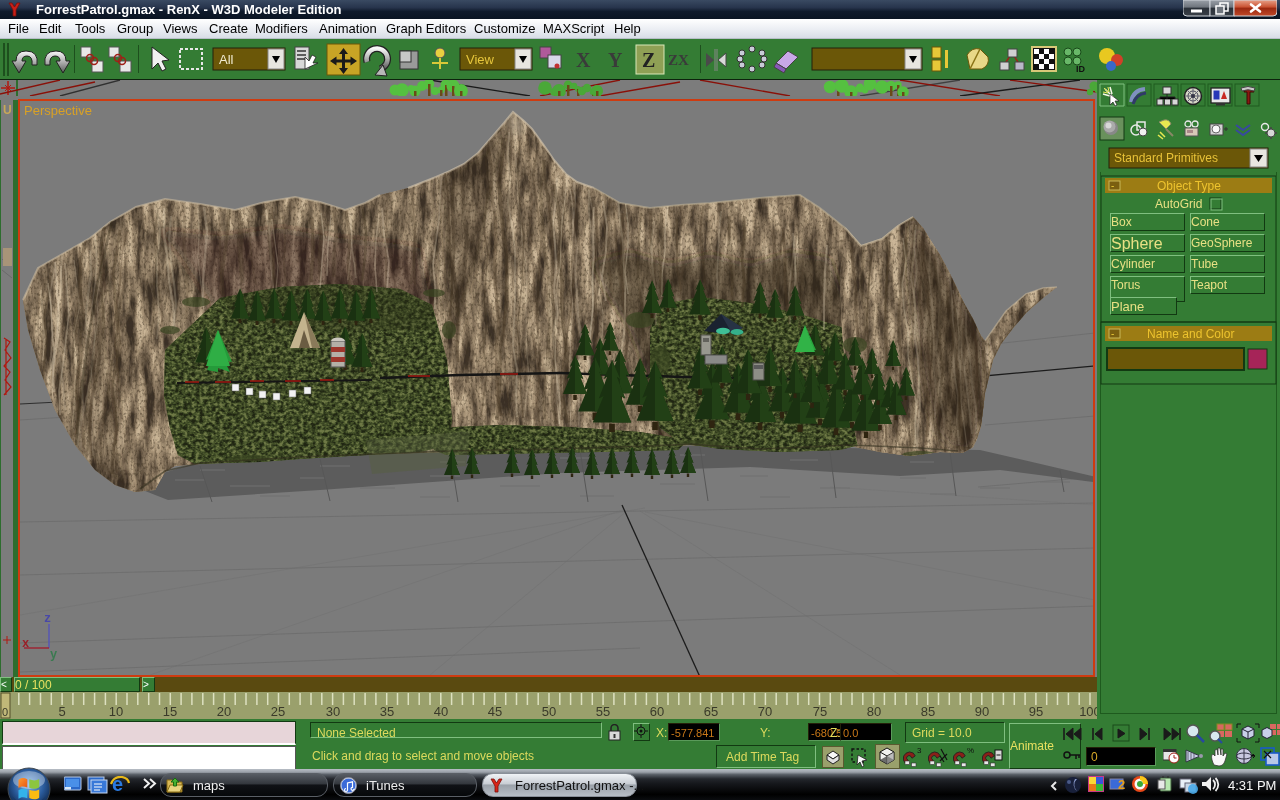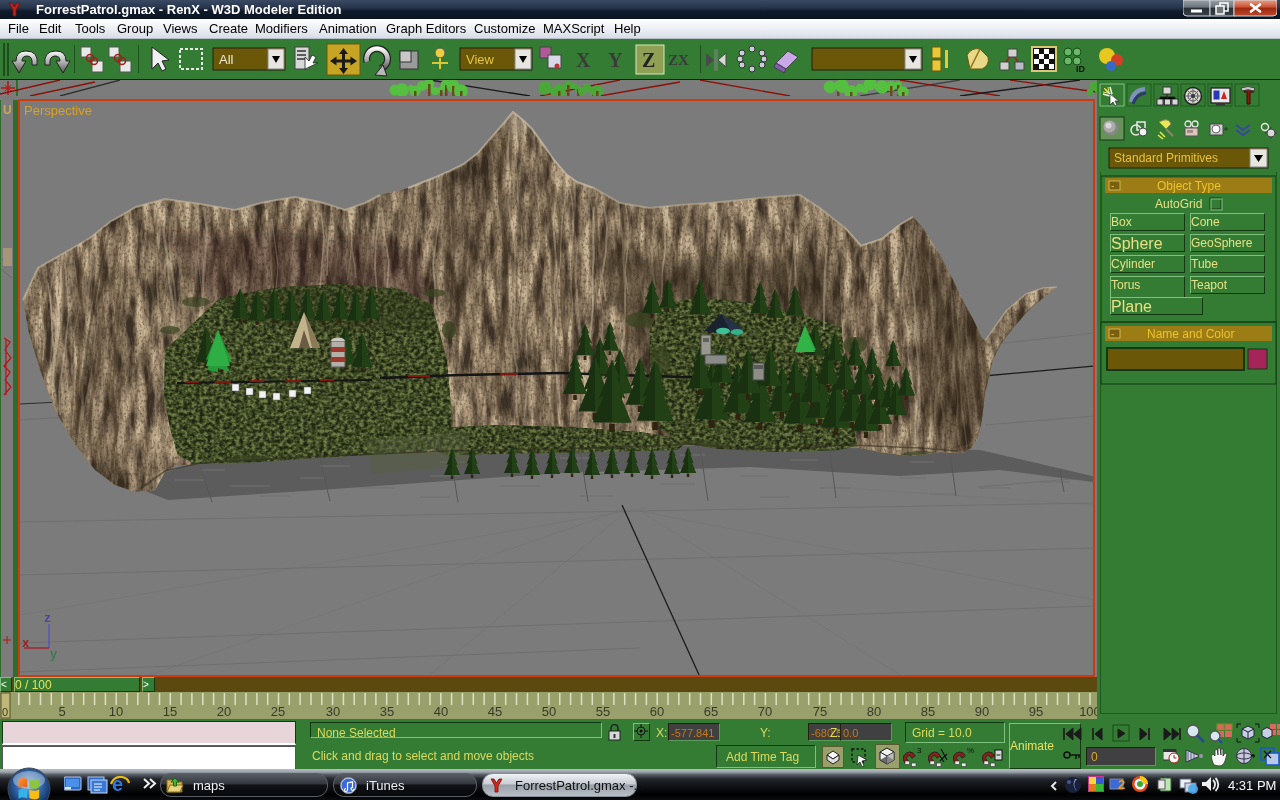--- a/index.html
+++ b/index.html
@@ -11,21 +11,21 @@
 #tbar{left:0;top:39px;width:1280px;height:41px;background:#347c34;border-bottom:1px solid #0d220d}
 #tsliver{left:0;top:80px;width:1097px;height:16px;background:#7c7c7c;border-bottom:1px solid #111}
 #lsliver{left:0;top:100px;width:18px;height:577px;background:#2e6d2e}
 #lsliver .g{position:absolute;left:1px;top:0;width:12px;height:577px;background:#7c7c7c}
 #vp{left:18px;top:99px;width:1077px;height:578px;background:#7b7b7b;border:2px solid #cf3b10}
 #rpanel{left:1097px;top:80px;width:183px;height:692px;background:#347c34}
 #tline{left:0;top:677px;width:1097px;height:15px;background:#5a4a10}
 #ruler{left:0;top:692px;width:1097px;height:27px;background:#9aa06c}
 #sbar{left:0;top:719px;width:1097px;height:53px;background:#347c34}
 #taskbar{left:0;top:769px;width:1280px;height:31px;background:linear-gradient(#b8bec6,#9ba1a9 10%,#585e66 18%,#23262c 32%,#15171b 48%,#000 82%,#0a0c0f)}
-.olive{background:#404040;border-top:1px solid #24210a;border-left:1px solid #24210a;border-bottom:1px solid #5a9a5a;border-right:1px solid #5a9a5a}
+.olive{background:#000000;border-top:1px solid #24210a;border-left:1px solid #24210a;border-bottom:1px solid #5a9a5a;border-right:1px solid #5a9a5a}
 .gbtn{background:#347c34;border-top:1px solid #7fbf7f;border-left:1px solid #7fbf7f;border-bottom:1px solid #123912;border-right:1px solid #123912;color:#e8e084;text-align:left}
 .sunk{border-top:1px solid #123912;border-left:1px solid #123912;border-bottom:1px solid #7fbf7f;border-right:1px solid #7fbf7f}
 .ytext{color:#ddda5d;font-size:12px}
 .tb{position:absolute;top:773px;height:24px;border-radius:11px;border:1px solid #5a5f66;background:linear-gradient(#585d64,#33373d 45%,#101216 50%,#06080a);color:#eee;font-size:13px}
 .tb .lbl{position:absolute;left:32px;top:4px;white-space:nowrap}
 </style></head><body>
 <div class="a" id="title">
     <span class="txt">ForrestPatrol.gmax - RenX - W3D Modeler Edition</span>
   </div>
 <svg class="a" style="left:7px;top:2px" width="15" height="15" viewBox="0 0 15 15">
@@ -817,21 +817,21 @@
     <rect x="113" y="118" width="11" height="11" fill="none" stroke="#7fbf7f" stroke-width="1" transform="translate(1,1)"></rect>
 </svg>
 <div class="a gbtn" style="left:1110px;top:213px;width:75px;height:18px;font-size:12px;line-height:17px">Box</div>
 <div class="a gbtn" style="left:1190px;top:213px;width:75px;height:18px;font-size:12px;line-height:17px">Cone</div>
 <div class="a gbtn" style="left:1110px;top:234px;width:75px;height:18px;font-size:16px;line-height:17px">Sphere</div>
 <div class="a gbtn" style="left:1190px;top:234px;width:75px;height:18px;font-size:12px;line-height:17px">GeoSphere</div>
 <div class="a gbtn" style="left:1110px;top:255px;width:75px;height:18px;font-size:12px;line-height:17px">Cylinder</div>
 <div class="a gbtn" style="left:1190px;top:255px;width:75px;height:18px;font-size:12px;line-height:17px">Tube</div>
 <div class="a gbtn" style="left:1110px;top:276px;width:75px;height:26px;font-size:12px;line-height:17px">Torus</div>
 <div class="a gbtn" style="left:1190px;top:276px;width:75px;height:18px;font-size:12px;line-height:17px">Teapot</div>
-<div class="a gbtn" style="left:1110px;top:297px;width:93px;height:18px;font-size:16px;line-height:17px">Plane</div>
+<div class="a gbtn" style="left:1110px;top:297px;width:67px;height:18px;font-size:13px;line-height:17px">Plane</div>
 <div class="a" style="left:1100px;top:172px;width:177px;height:542px;border:1px solid #1e5a1e;border-top:none"></div>
 <svg class="a" style="left:1097px;top:320px" width="183" height="100" viewBox="0 0 183 100">
 <rect x="4" y="2" width="175" height="62" fill="none" stroke="#123912"></rect>
 <rect x="8" y="6" width="167" height="15" fill="#9c7c14"></rect>
     <rect x="12" y="9" width="11" height="9" fill="#7a5f10" stroke="#c8b858"></rect>
     <text x="14" y="17" font-size="10" fill="#e8c838">-</text>
 <text x="50" y="18" font-size="12" fill="#edc32e" font-family="Liberation Sans">Name and Color</text>
 <rect x="10" y="28" width="137" height="22" fill="#6b5708" stroke="#123912" stroke-width="2"></rect>
 <rect x="151" y="29" width="19" height="20" fill="#a62458" stroke="#123912"></rect>
 </svg>

